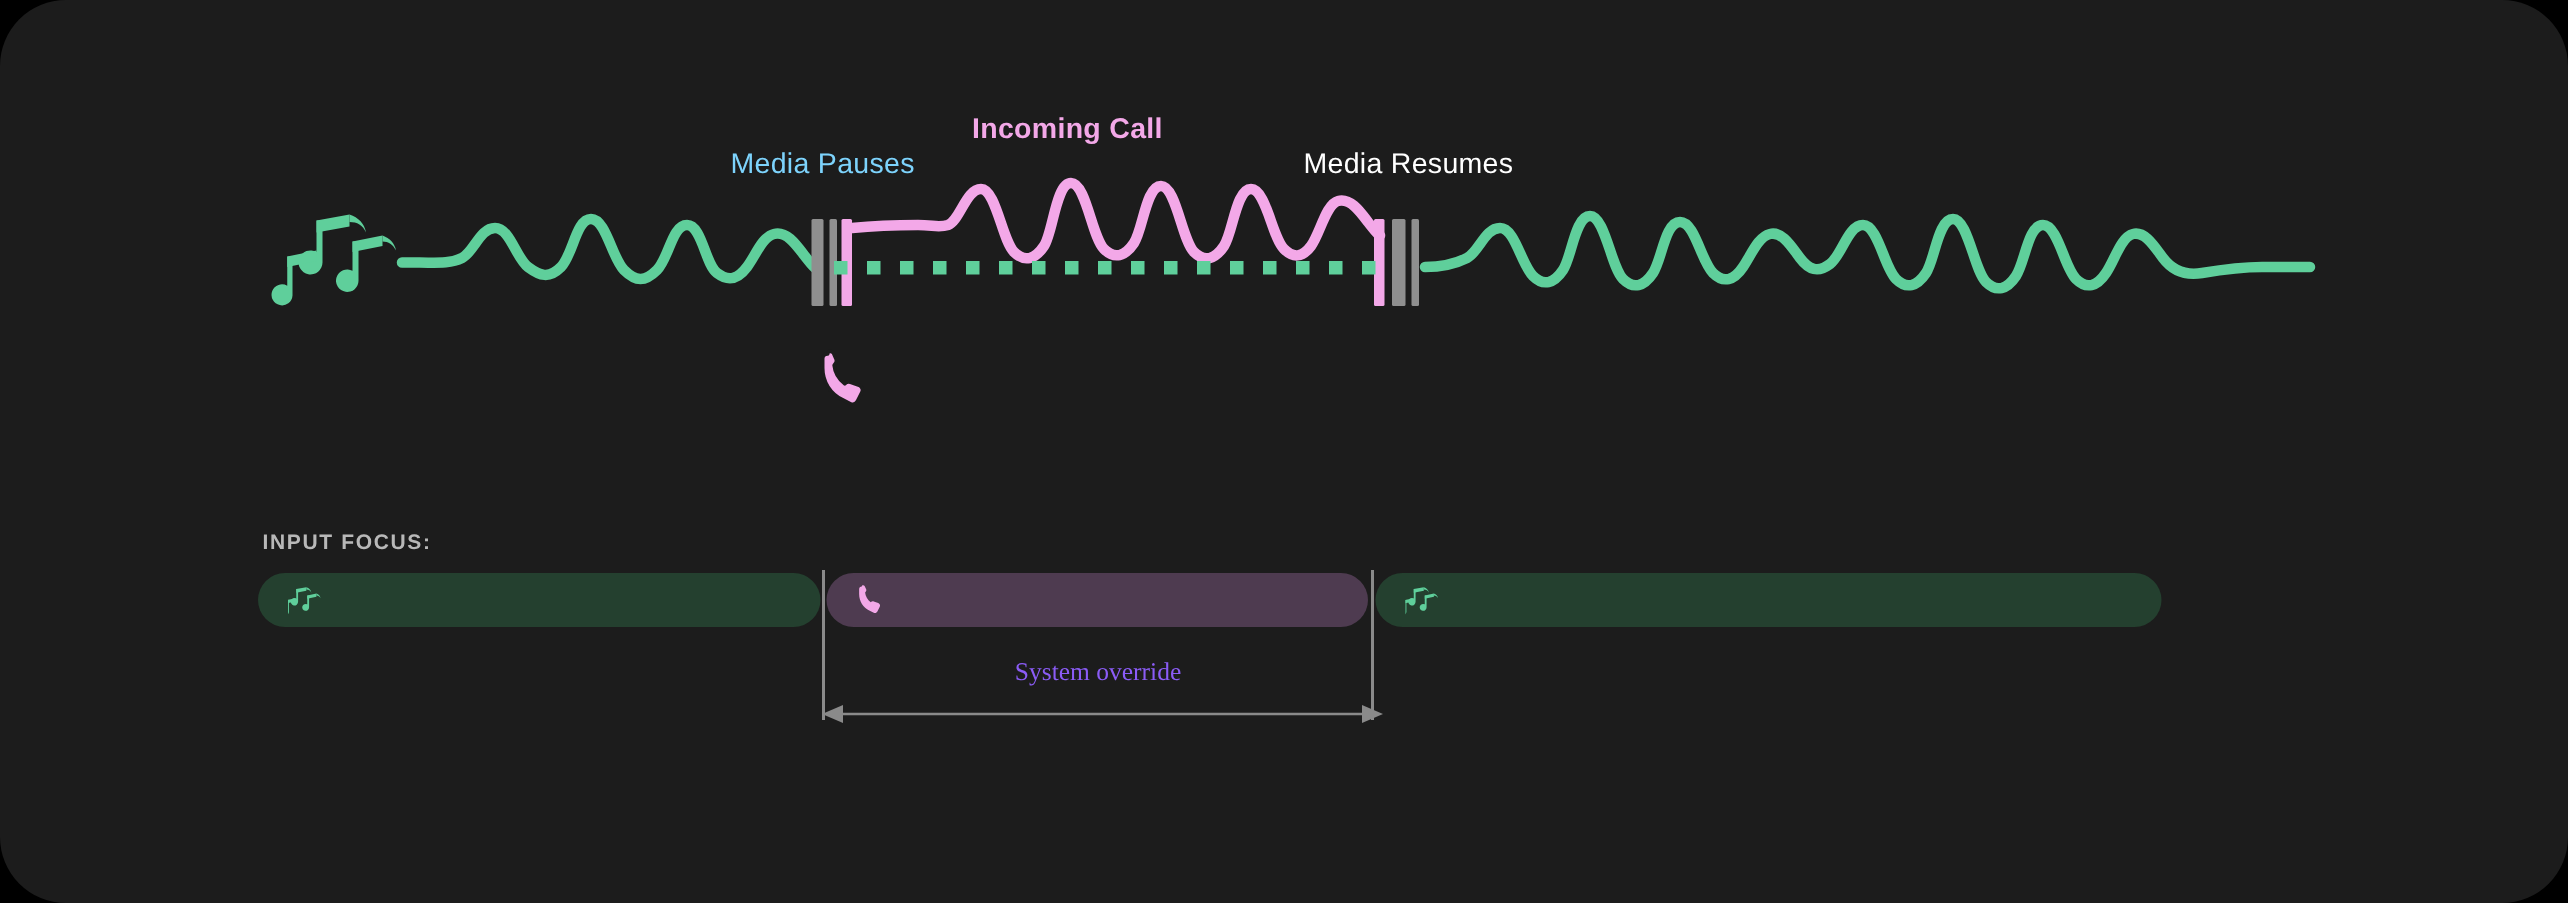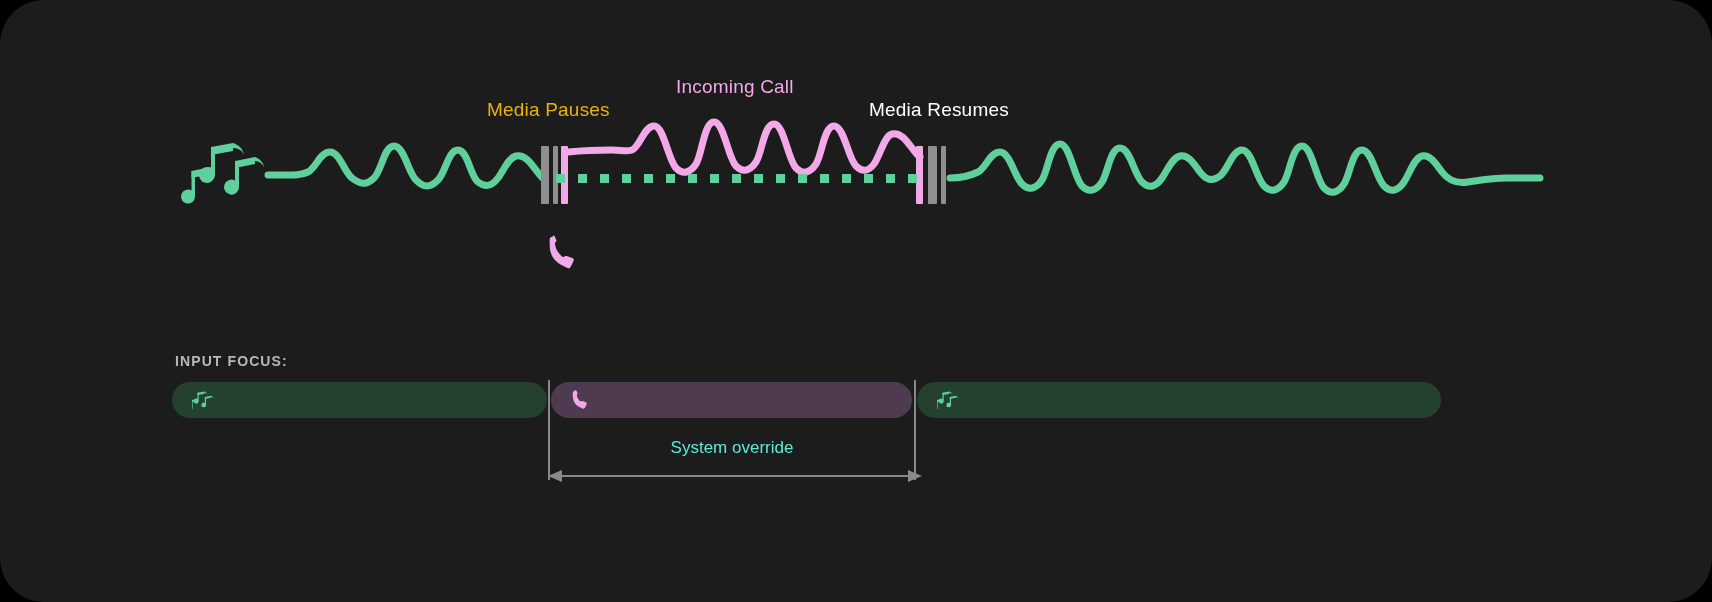--- a/index.html
+++ b/index.html
@@ -47,32 +47,32 @@
   .tl-label {
     position: absolute;
     white-space: nowrap;
     font-size: 19px;
     font-weight: 400;
     letter-spacing: 0.2px;
   }
   #label-pauses {
     left: 487px;
     top: 99px;
-    color: #eab308;
+    color: #7dd3fc;
   }
   #label-resumes {
     left: 869px;
     top: 99px;
     color: #ffffff;
   }
   #label-call {
-    left: 676px;
+    left: 648px;
     top: 76px;
     color: #f3a8e8;
-    font-weight: 400;
+    font-weight: 700;
   }
 
   
   #focus-section {
     position: absolute;
     left: 0;
     top: 340px;
     width: 1677px;
     height: 262px;
   }
@@ -126,21 +126,22 @@
   #guide-left { left: 548px; }
   #guide-right { left: 914px; }
 
   #override-label {
     position: absolute;
     left: 551px;
     top: 98px;
     width: 362px;
     text-align: center;
     font-size: 17px;
-    color: #5eead4;
+    color: #8b5cf6;
+    font-family: Liberation Serif, serif;
   }
   #override-arrow {
     position: absolute;
     left: 540px;
     top: 124px;
   }
 </style>
 </head>
 <body>
 

